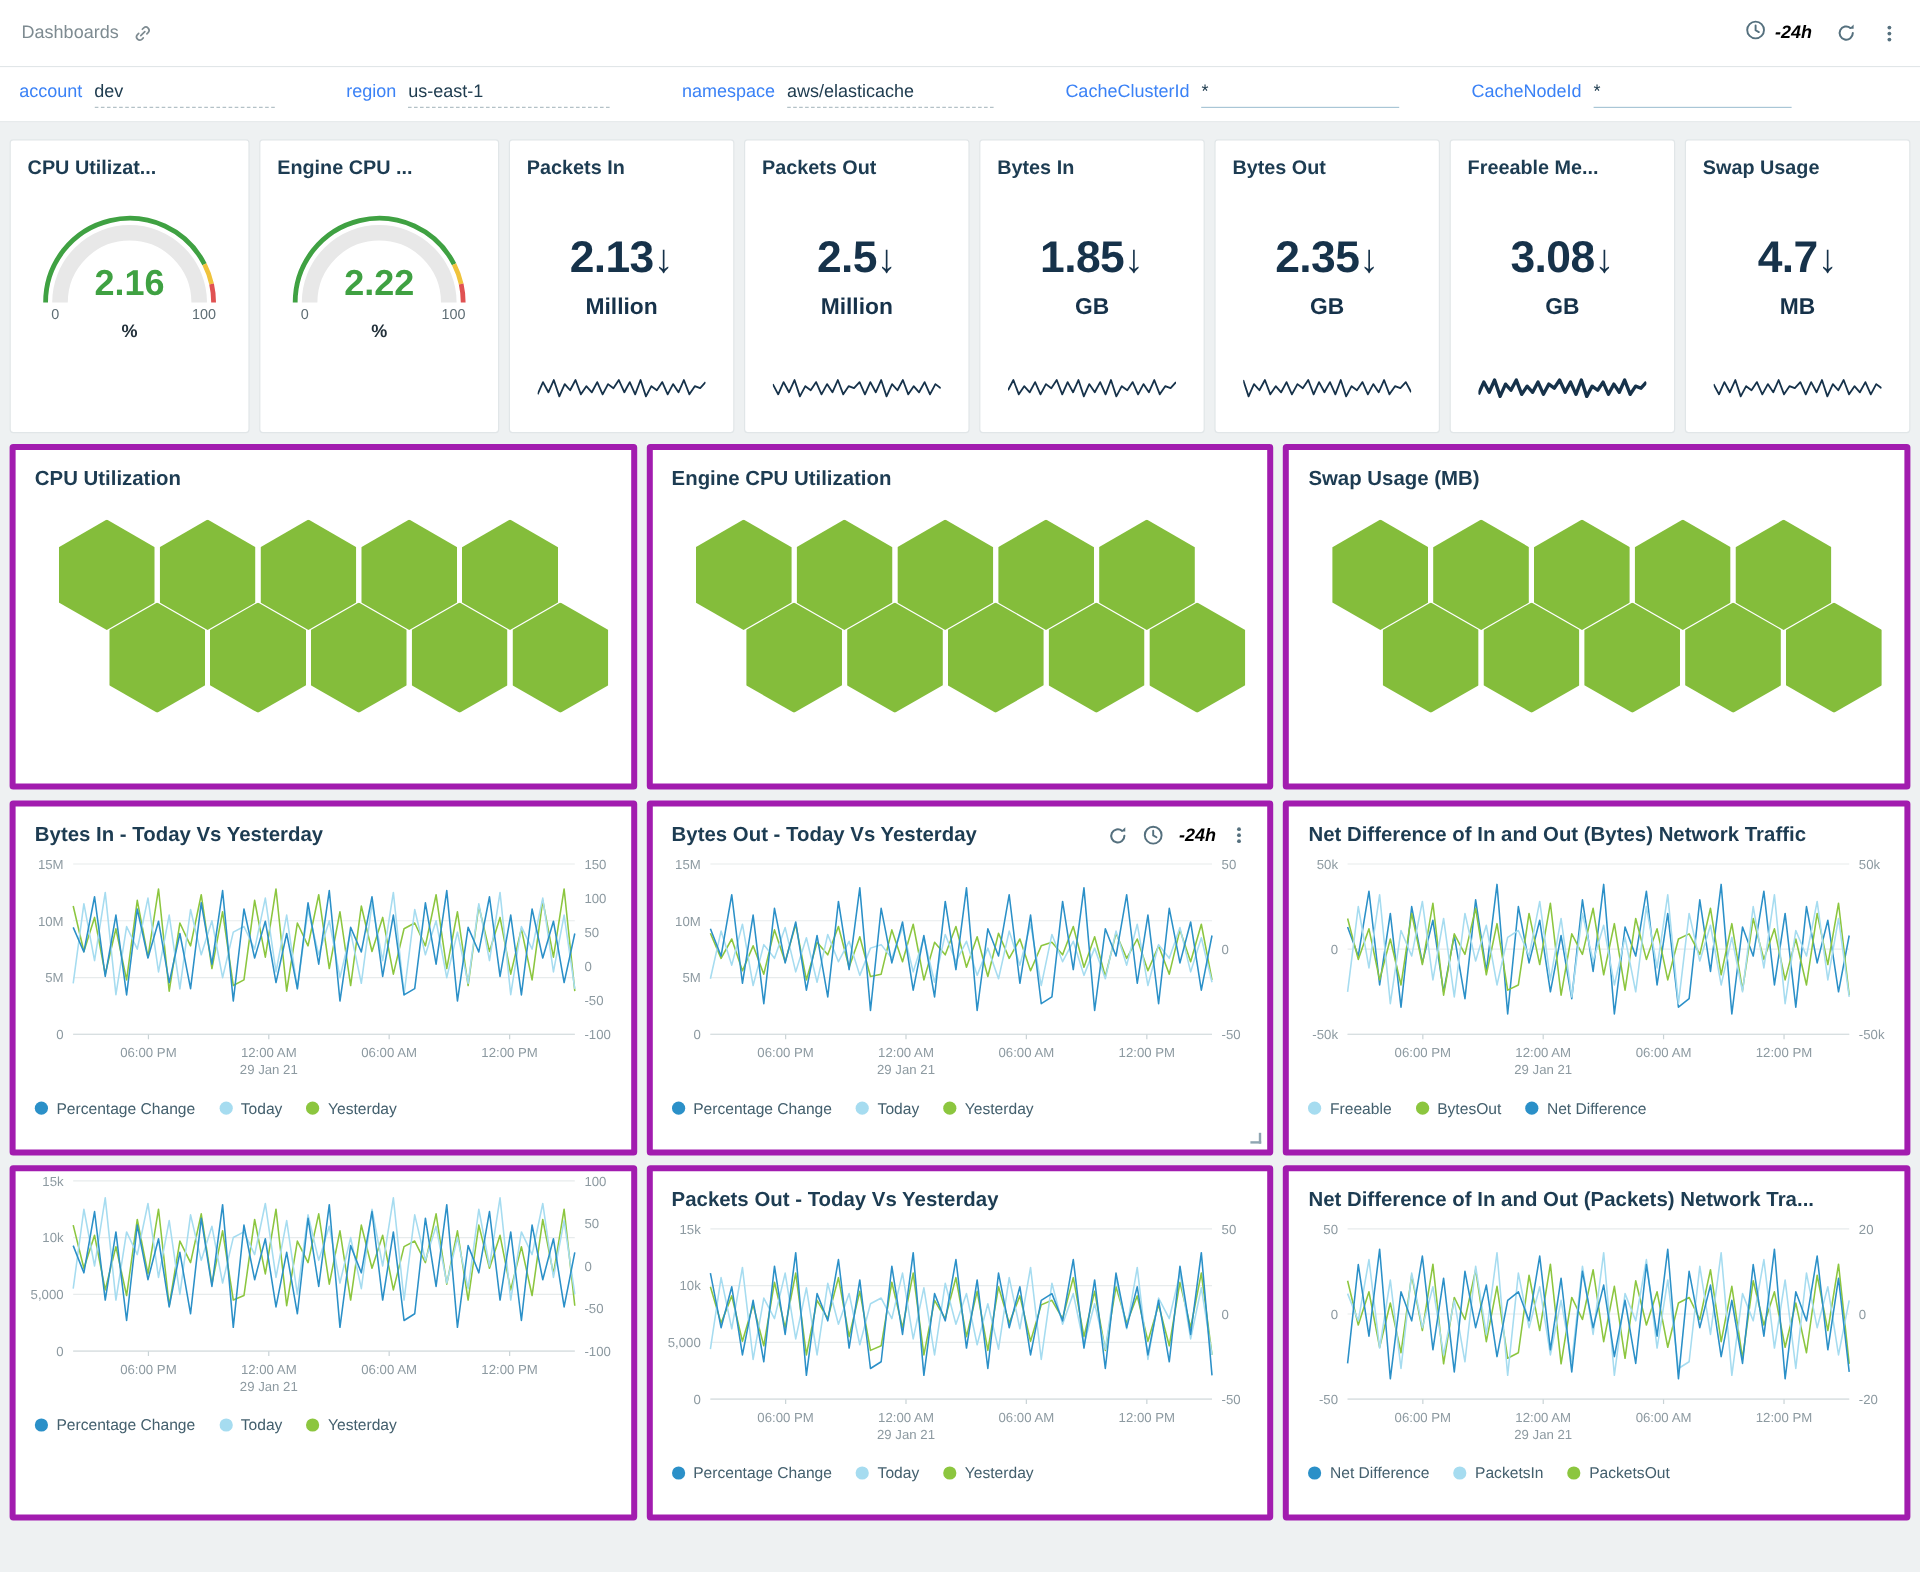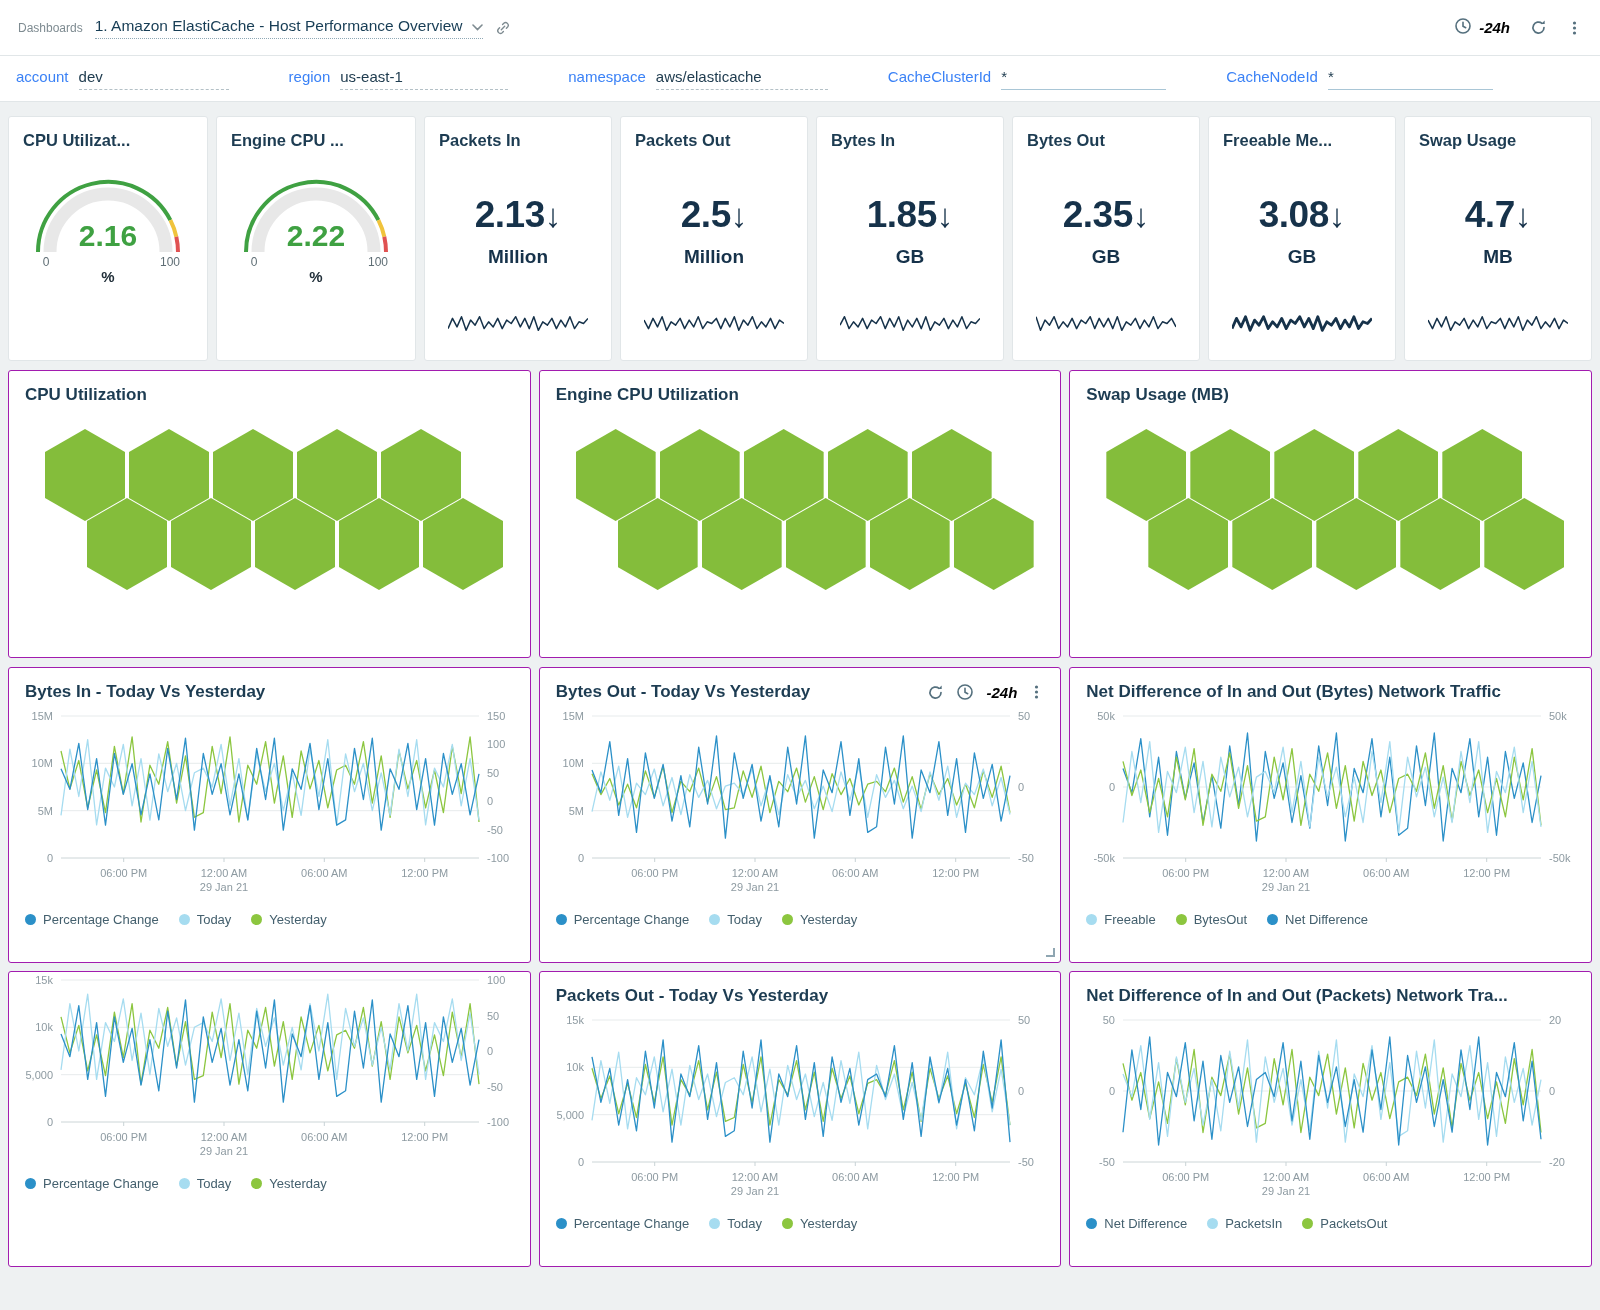--- a/index.html
+++ b/index.html
@@ -8,21 +8,21 @@
     background:#eef1f2;
     font-family:"Liberation Sans", sans-serif;
     color:#1d3c52;
   }
   
   .topbar{
     height:56px; background:#fff; border-bottom:1px solid #e1e6e8;
     display:flex; align-items:center; justify-content:space-between; padding:0 18px;
   }
   .topbar-left{ display:flex; align-items:center; gap:12px; }
-  .breadcrumb{ font-size:12px; color:#7e8b91; }
+  .breadcrumb{ font-size:15px; color:#7e8b91; }
   .title-select{ display:flex; align-items:center; gap:9px; cursor:pointer;
     border-bottom:1px dotted #8fa8b5; padding-bottom:3px; }
   .title-select .ttl{ font-size:15.5px; color:#173d55; }
   .topbar-right{ display:flex; align-items:center; gap:20px; }
   .time-group{ display:flex; align-items:center; gap:7px; }
   .time-text{ font-size:15px; font-weight:bold; color:#000000;font-style:italic; }
   .iconbtn{ display:flex; align-items:center; cursor:pointer; }
   
   .filterbar{
     height:46px; background:#fff; border-bottom:1px solid #e1e6e8;
@@ -40,21 +40,21 @@
   .card-title{ font-size:16.5px; font-weight:bold; color:#1d3c52; white-space:nowrap; overflow:hidden; }
   .big-wrap{ margin-top:44px; text-align:center; }
   .big-val{ font-size:37px; font-weight:bold; color:#16324a; letter-spacing:-0.5px; }
   .big-trend{ font-size:33px; font-weight:bold; color:#16324a; }
   .big-unit{ font-size:19px; font-weight:bold; color:#16324a; margin-top:10px; text-align:center; }
   .spark{ position:absolute; bottom:26px; left:50%; transform:translateX(-50%); }
   .gauge-svg{ display:block; margin:16px auto 0; }
   .gauge-unit{ text-align:center; font-size:15px; font-weight:bold; color:#22303a; margin-top:0; }
   
   .row3{ display:grid; grid-template-columns:repeat(3,1fr); gap:8px; }
-  .panel{ background:#fff; border:1px solid #a21caf; border-radius:3px; position:relative; }
+  .panel{ background:#fff; border:5px solid #a21caf; border-radius:3px; position:relative; }
   .panel-title-row{ display:flex; align-items:center; justify-content:space-between;
     padding:14px 16px 6px; }
   .panel-title{ font-size:17px; font-weight:bold; color:#1d3c52; white-space:nowrap; overflow:hidden; }
   .panel-controls{ display:flex; align-items:center; gap:12px; color:#55707e; }
   .honey-panel{ height:288px; }
   .honey-body{ position:relative; height:236px; }
   .hex{ position:absolute; background:#84bd3b; cursor:pointer;
     clip-path:polygon(50% 0%,100% 25%,100% 75%,50% 100%,0% 75%,0% 25%); }
   .chart-panel{ height:296px; }
   .legend{ display:flex; gap:20px; padding:4px 16px 0; }
@@ -63,26 +63,20 @@
   .legend-label{ font-size:13px; color:#44606e; }
   .resize-handle{ position:absolute; right:5px; bottom:5px; width:9px; height:9px;
     border-right:2px solid #8fa6b2; border-bottom:2px solid #8fa6b2; cursor:nwse-resize; }
 </style>
 </head>
 <body>
 
 <header class="topbar">
   <div class="topbar-left">
     <span class="breadcrumb">Dashboards</span>
-    <span class="title-select">
-      <span class="ttl">1. Amazon ElastiCache - Host Performance Overview</span>
-      <span id="ic-chevron"><svg width="11" height="7" viewBox="0 0 11 7">
-            <path d="M1 1l4.5 4.5L10 1" stroke="#7e8b91" stroke-width="1.6" fill="none" stroke-linecap="round"></path>
-          </svg></span>
-    </span>
     <span class="iconbtn" id="ic-link">
         <svg width="16" height="16" viewBox="0 0 16 16" fill="none">
           <path d="M6.3 9.7l3.4-3.4" stroke="#7e8b91" stroke-width="1.4" stroke-linecap="round"></path>
           <path d="M7.6 4.4l1.2-1.2a2.7 2.7 0 0 1 3.8 3.8L11.4 8.2" stroke="#7e8b91" stroke-width="1.4" stroke-linecap="round"></path>
           <path d="M8.4 11.6l-1.2 1.2a2.7 2.7 0 0 1-3.8-3.8L4.6 7.8" stroke="#7e8b91" stroke-width="1.4" stroke-linecap="round"></path>
         </svg>
       </span>
   </div>
   <div class="topbar-right">
     <span class="time-group">

